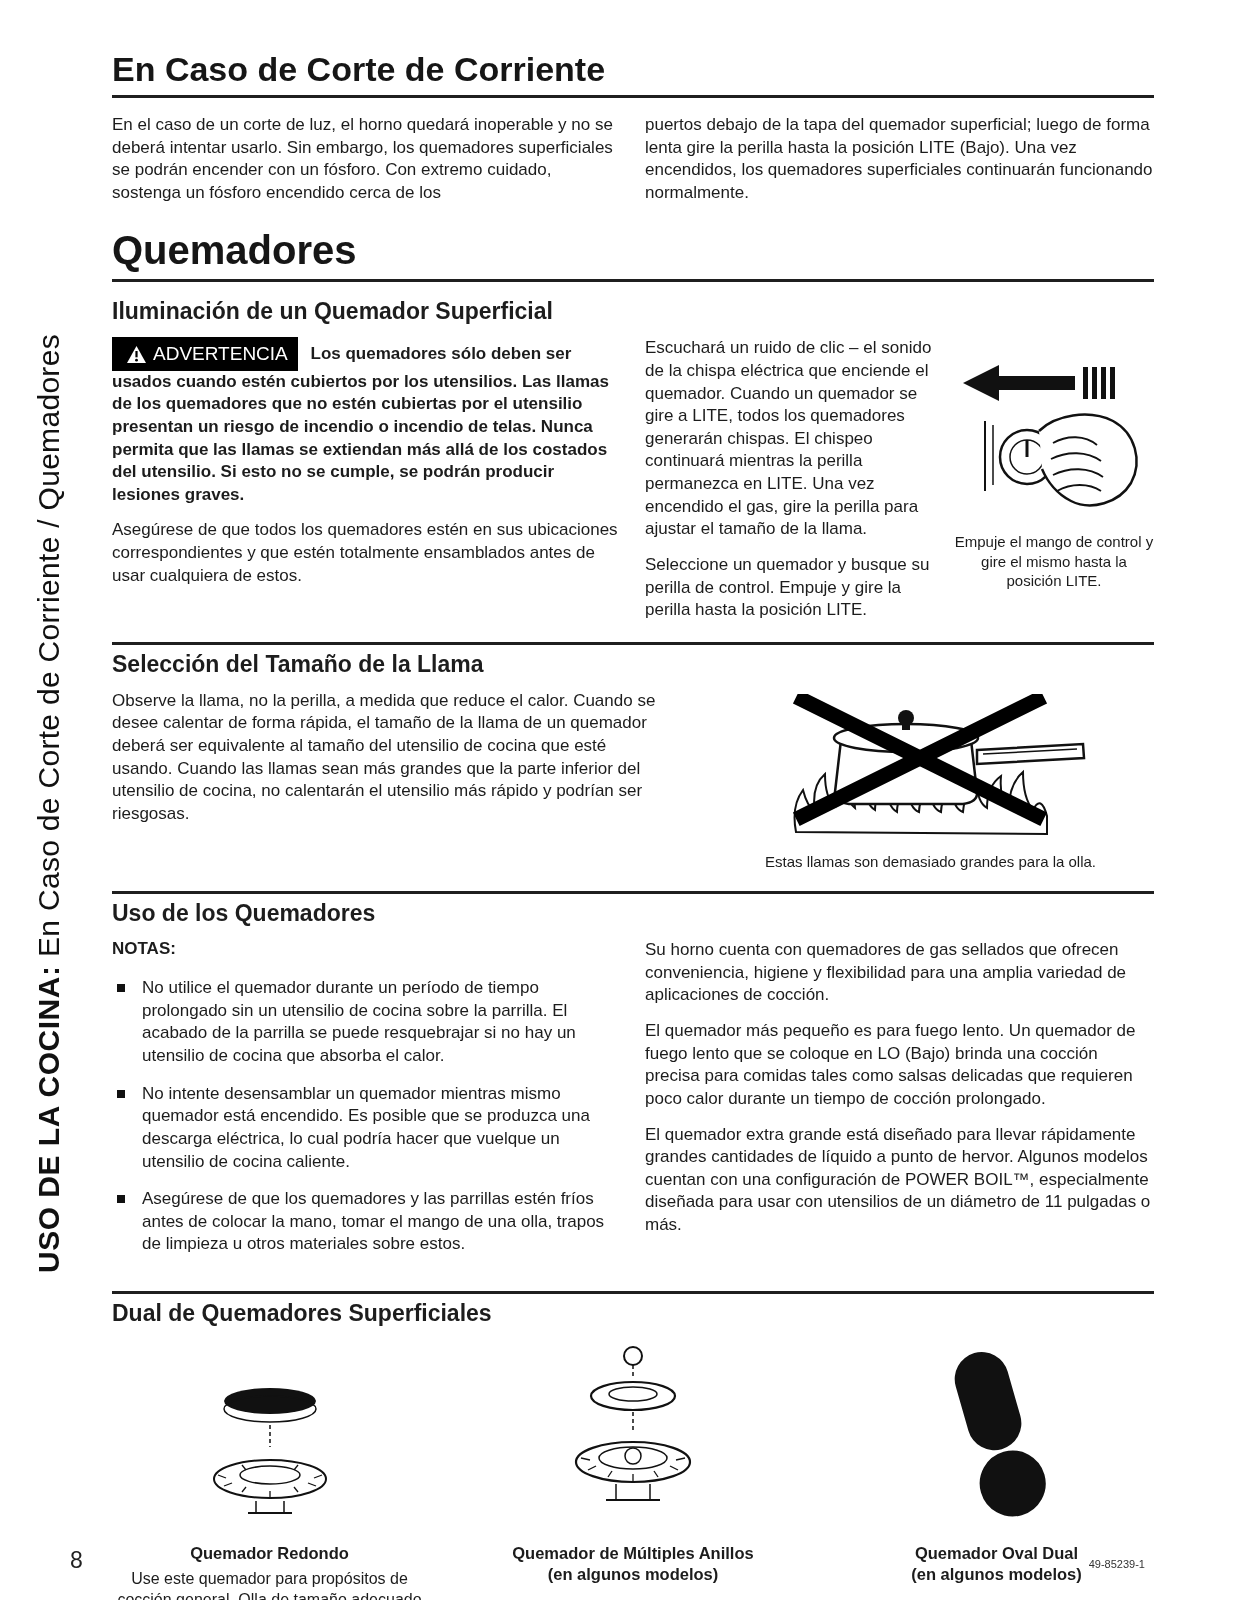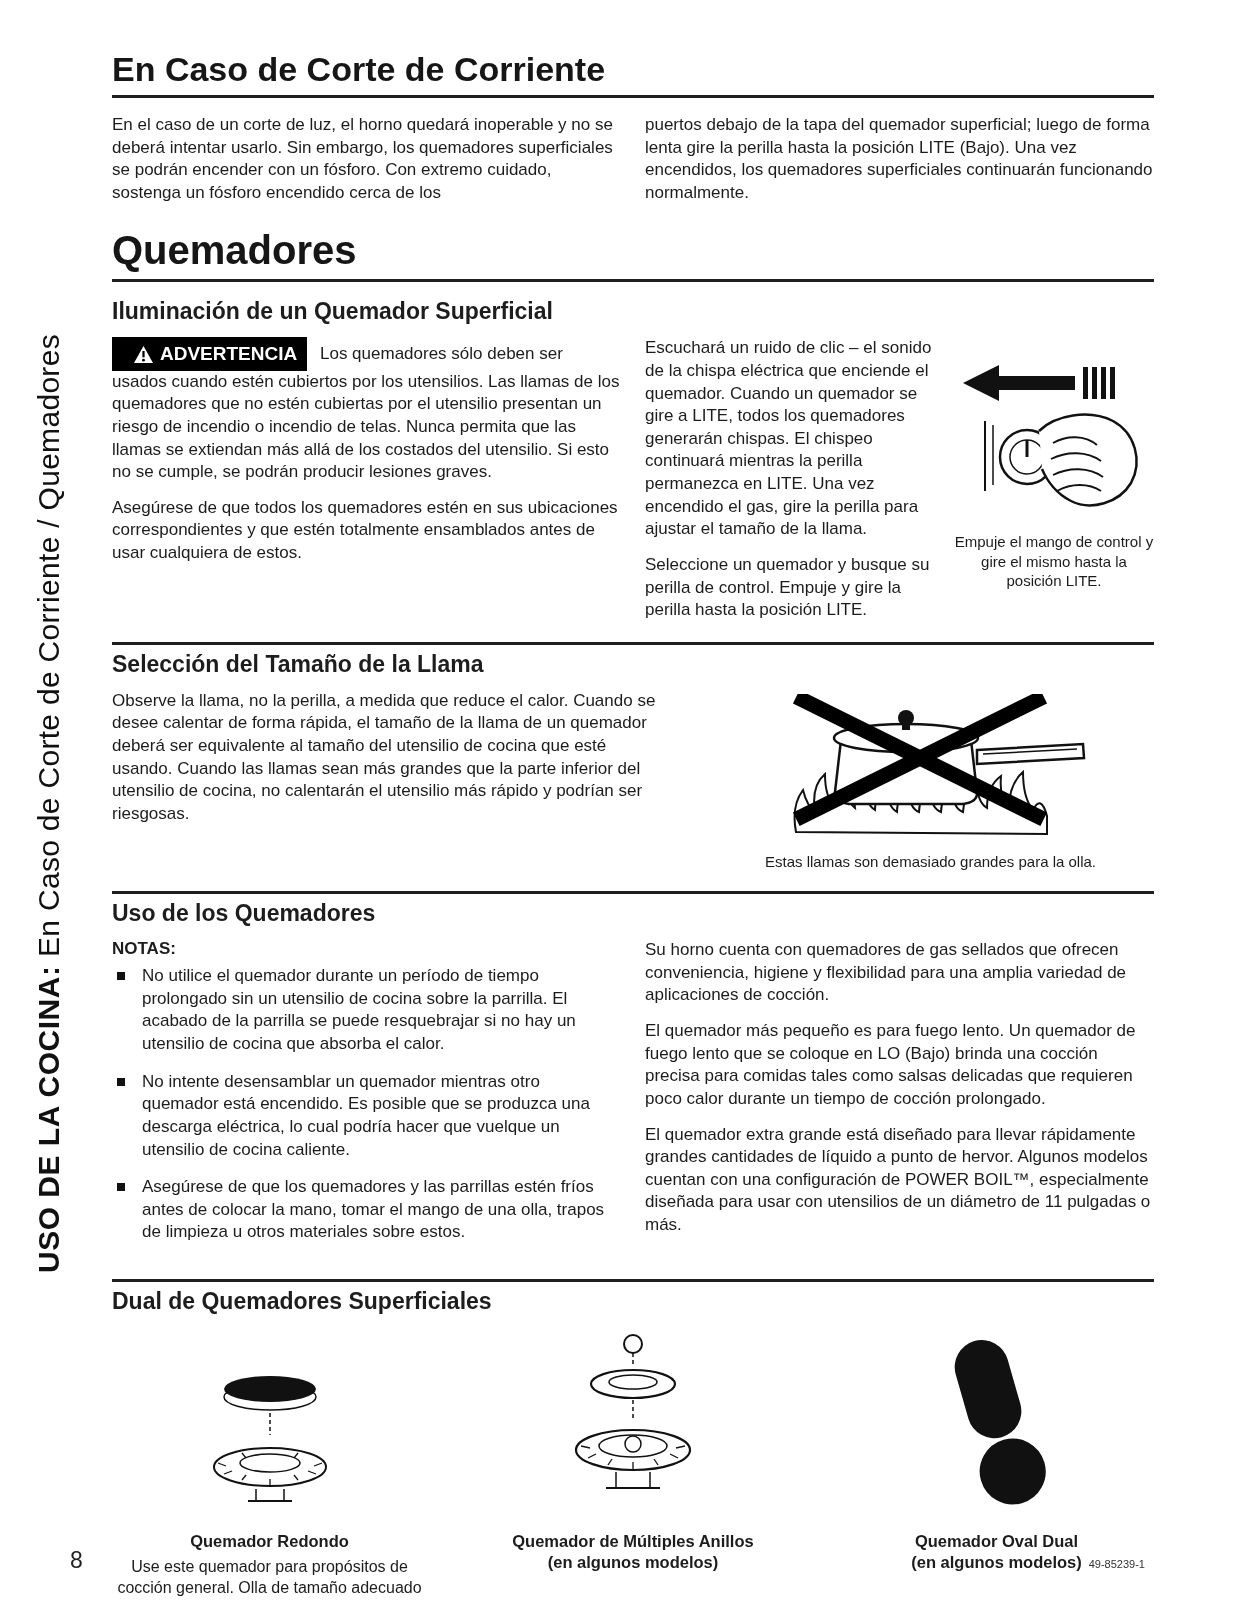--- a/index.html
+++ b/index.html
@@ -26,35 +26,35 @@
 
   p, li { font-size:17px; line-height:1.33; color:#1c1c1c; }
   p + p { margin-top:13px; }
 
   .two-col { display:flex; gap:24px; }
   .two-col > .col { flex:1; min-width:0; }
 
   
   .warn-badge {
     display:inline-flex; align-items:center; gap:6px;
-    background:#000; color:#fff; font-weight:bold; font-size:19px;
-    padding:4px 10px 4px 21px; margin-right:8px; vertical-align:-4px;
+    background:#000; color:#fff; font-weight:normal; font-size:19px;
+    padding:4px 10px 4px 14px; margin-right:8px; vertical-align:-4px;
   }
-  .warning-para .bold-text { font-weight:normal; }
+  .warning-para .bold-text { font-weight:bold; }
 
   
   figure { text-align:center; }
   figcaption { font-size:15px; line-height:1.3; color:#1c1c1c; margin-top:8px; }
   .knob-figure { float:right; width:200px; margin:22px 0 6px 16px; }
   .flame-row { display:flex; gap:40px; align-items:flex-start; }
   .flame-row .flame-text { width:555px; flex:none; }
   .flame-row figure { flex:1; padding-top:4px;text-align:center; }
 
   
-  .notes-label { font-weight:bold; font-size:17px; margin-bottom:6px; }
+  .notes-label { font-weight:bold; font-size:17px; margin-bottom:18px; }
   ul.notes { list-style:none; }
   ul.notes li { position:relative; padding-left:30px; margin-bottom:15px; }
   ul.notes li::before { content:""; position:absolute; left:5px; top:7px; width:8px; height:8px; background:#111; }
 
   
   .types-row { display:flex; justify-content:space-between; margin-top:12px; }
   .type-col { width:315px; text-align:center; }
   .type-col.mid { width:340px; }
   .type-fig { height:190px; display:flex; align-items:flex-end; justify-content:center; margin-bottom:14px; }
   .type-title { font-weight:bold; font-size:16.5px; line-height:1.25; }
@@ -167,21 +167,21 @@
   </div>
 
   <hr class="section-rule">
   <h2 class="section-heading">Uso de los Quemadores</h2>
 
   <div class="two-col">
     <div class="col">
       <div class="notes-label">NOTAS:</div>
       <ul class="notes">
         <li>No utilice el quemador durante un período de tiempo prolongado sin un utensilio de cocina sobre la parrilla. El acabado de la parrilla se puede resquebrajar si no hay un utensilio de cocina que absorba el calor.</li>
-        <li>No intente desensamblar un quemador mientras otro quemador está encendido. Es posible que se produzca una descarga eléctrica, lo cual podría hacer que vuelque un utensilio de cocina caliente.</li>
+        <li>No intente desensamblar un quemador mientras mismo quemador está encendido. Es posible que se produzca una descarga eléctrica, lo cual podría hacer que vuelque un utensilio de cocina caliente.</li>
         <li>Asegúrese de que los quemadores y las parrillas estén fríos antes de colocar la mano, tomar el mango de una olla, trapos de limpieza u otros materiales sobre estos.</li>
       </ul>
     </div>
     <div class="col">
       <p>Su horno cuenta con quemadores de gas sellados que ofrecen conveniencia, higiene y flexibilidad para una amplia variedad de aplicaciones de cocción.</p>
       <p>El quemador más pequeño es para fuego lento. Un quemador de fuego lento que se coloque en LO (Bajo) brinda una cocción precisa para comidas tales como salsas delicadas que requieren poco calor durante un tiempo de cocción prolongado.</p>
       <p>El quemador extra grande está diseñado para llevar rápidamente grandes cantidades de líquido a punto de hervor. Algunos modelos cuentan con una configuración de POWER BOIL™, especialmente diseñada para usar con utensilios de un diámetro de 11 pulgadas o más.</p>
     </div>
   </div>
 

